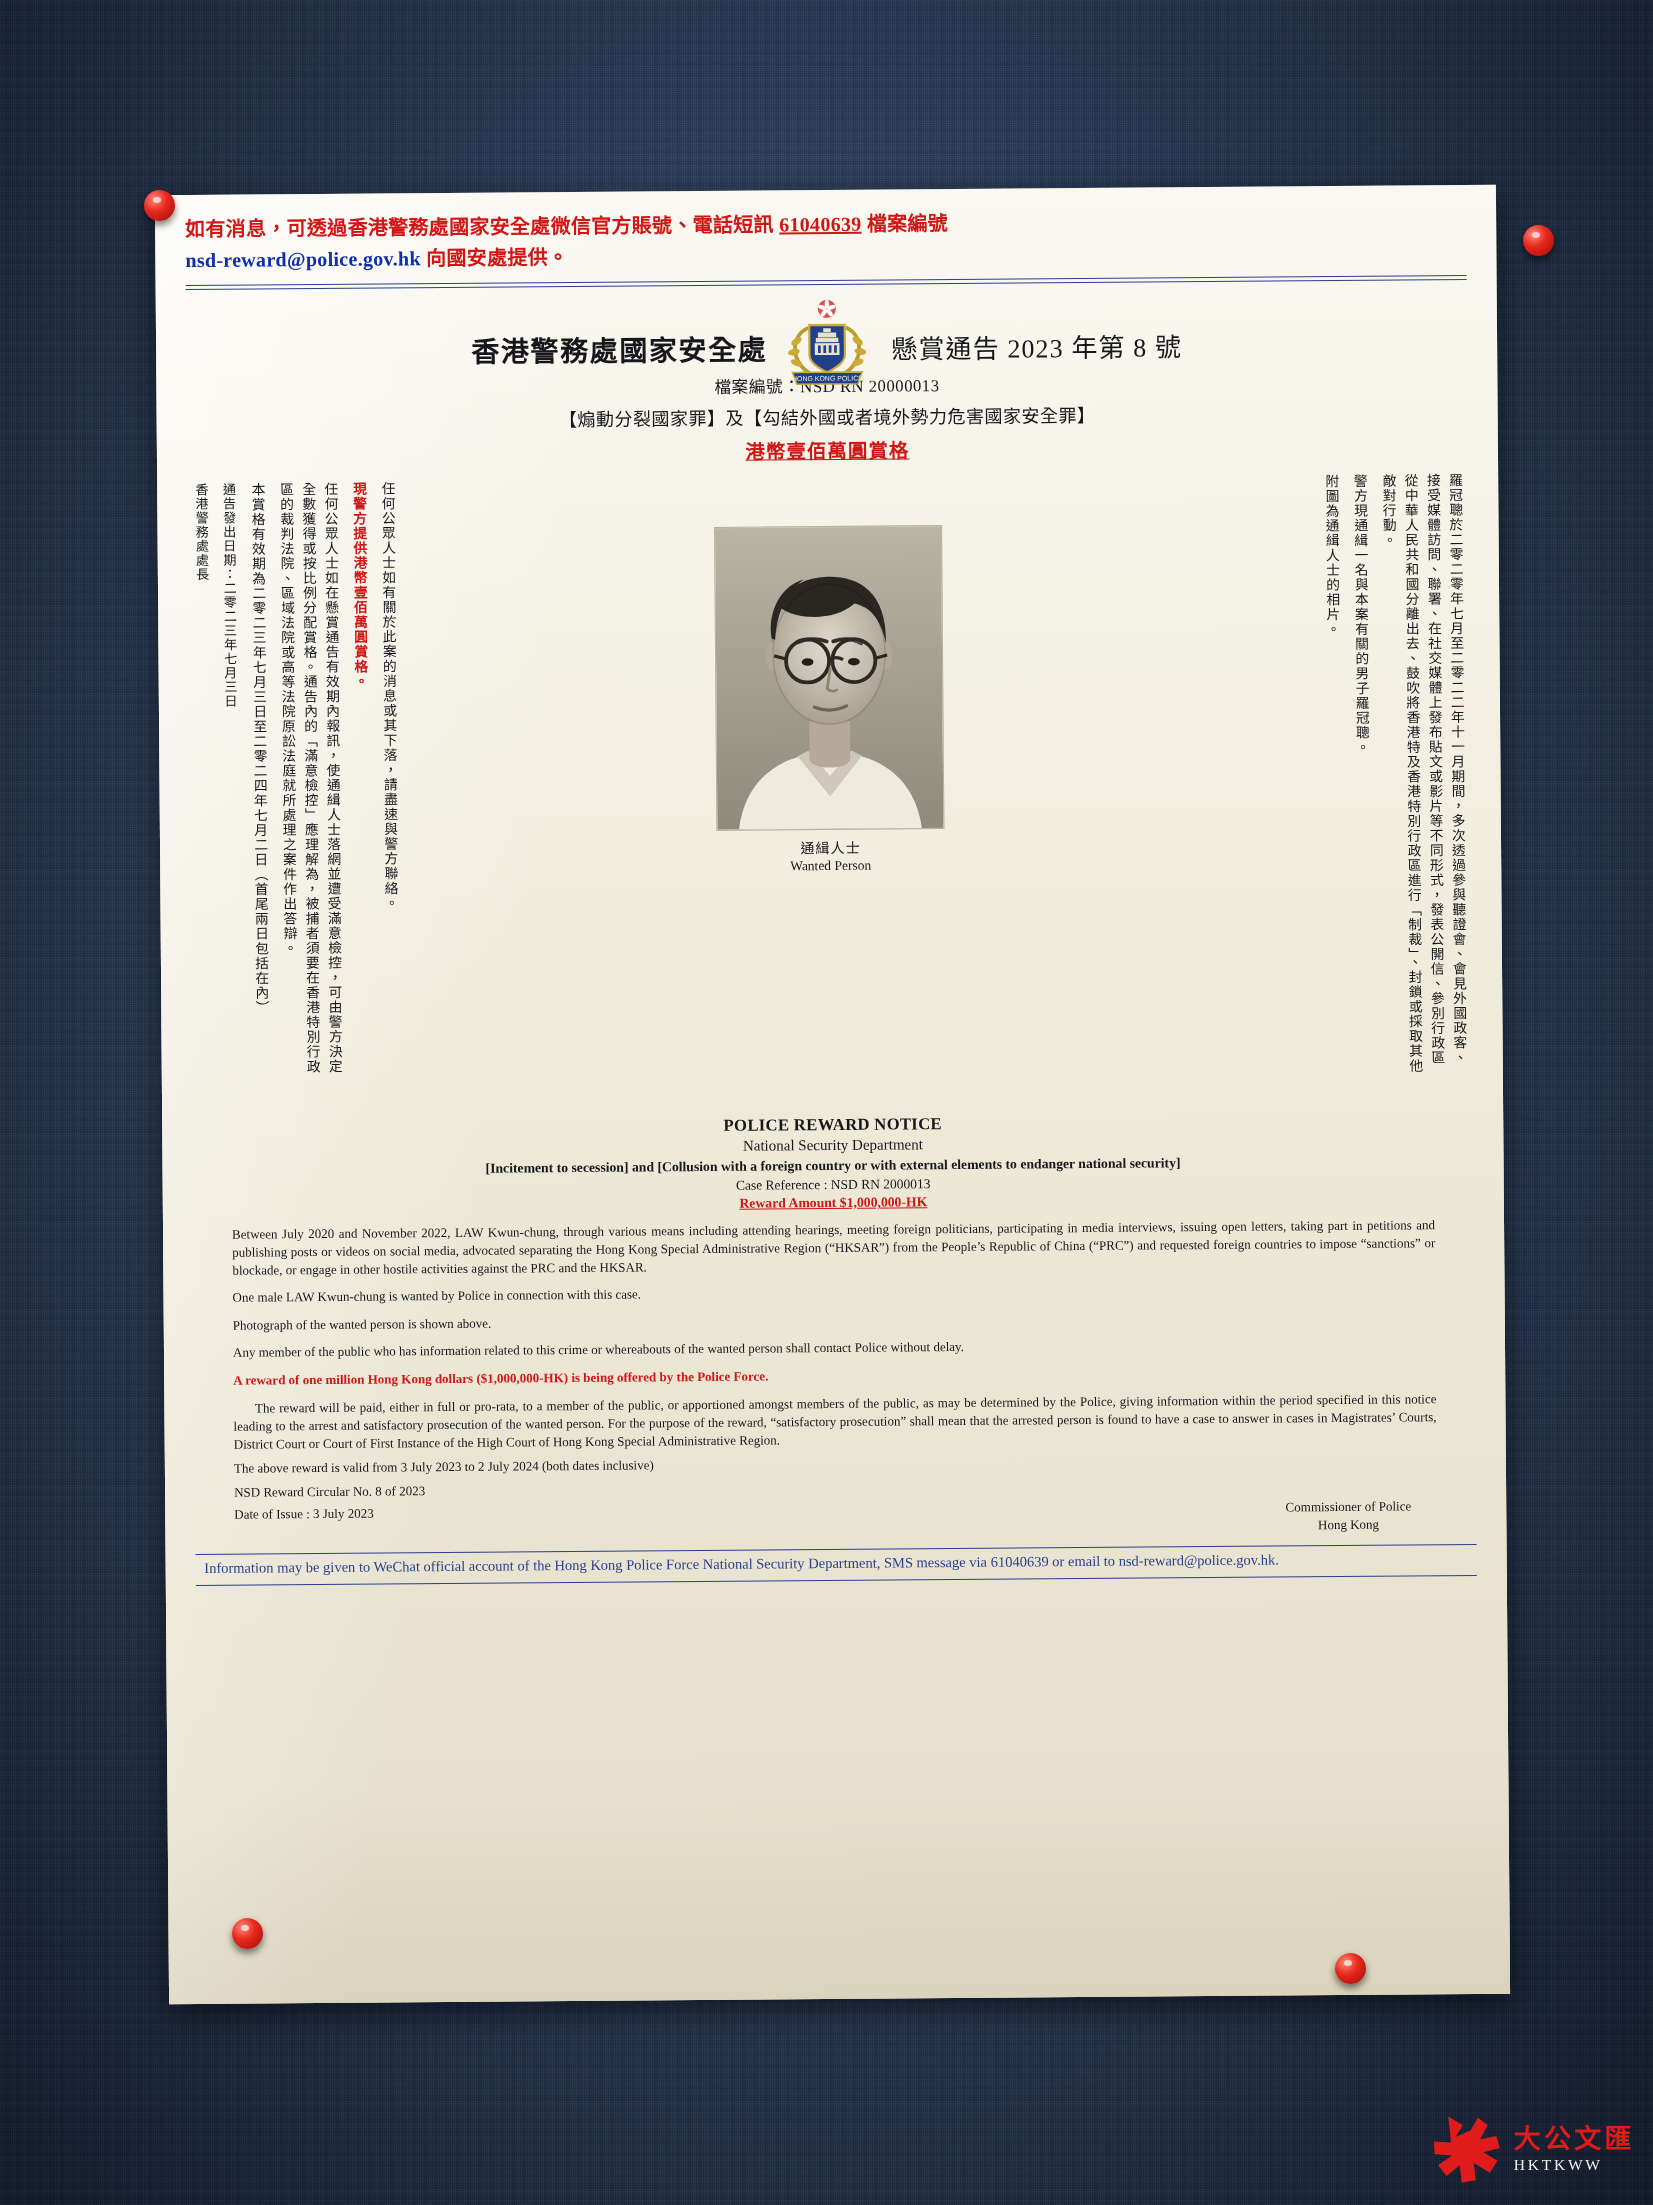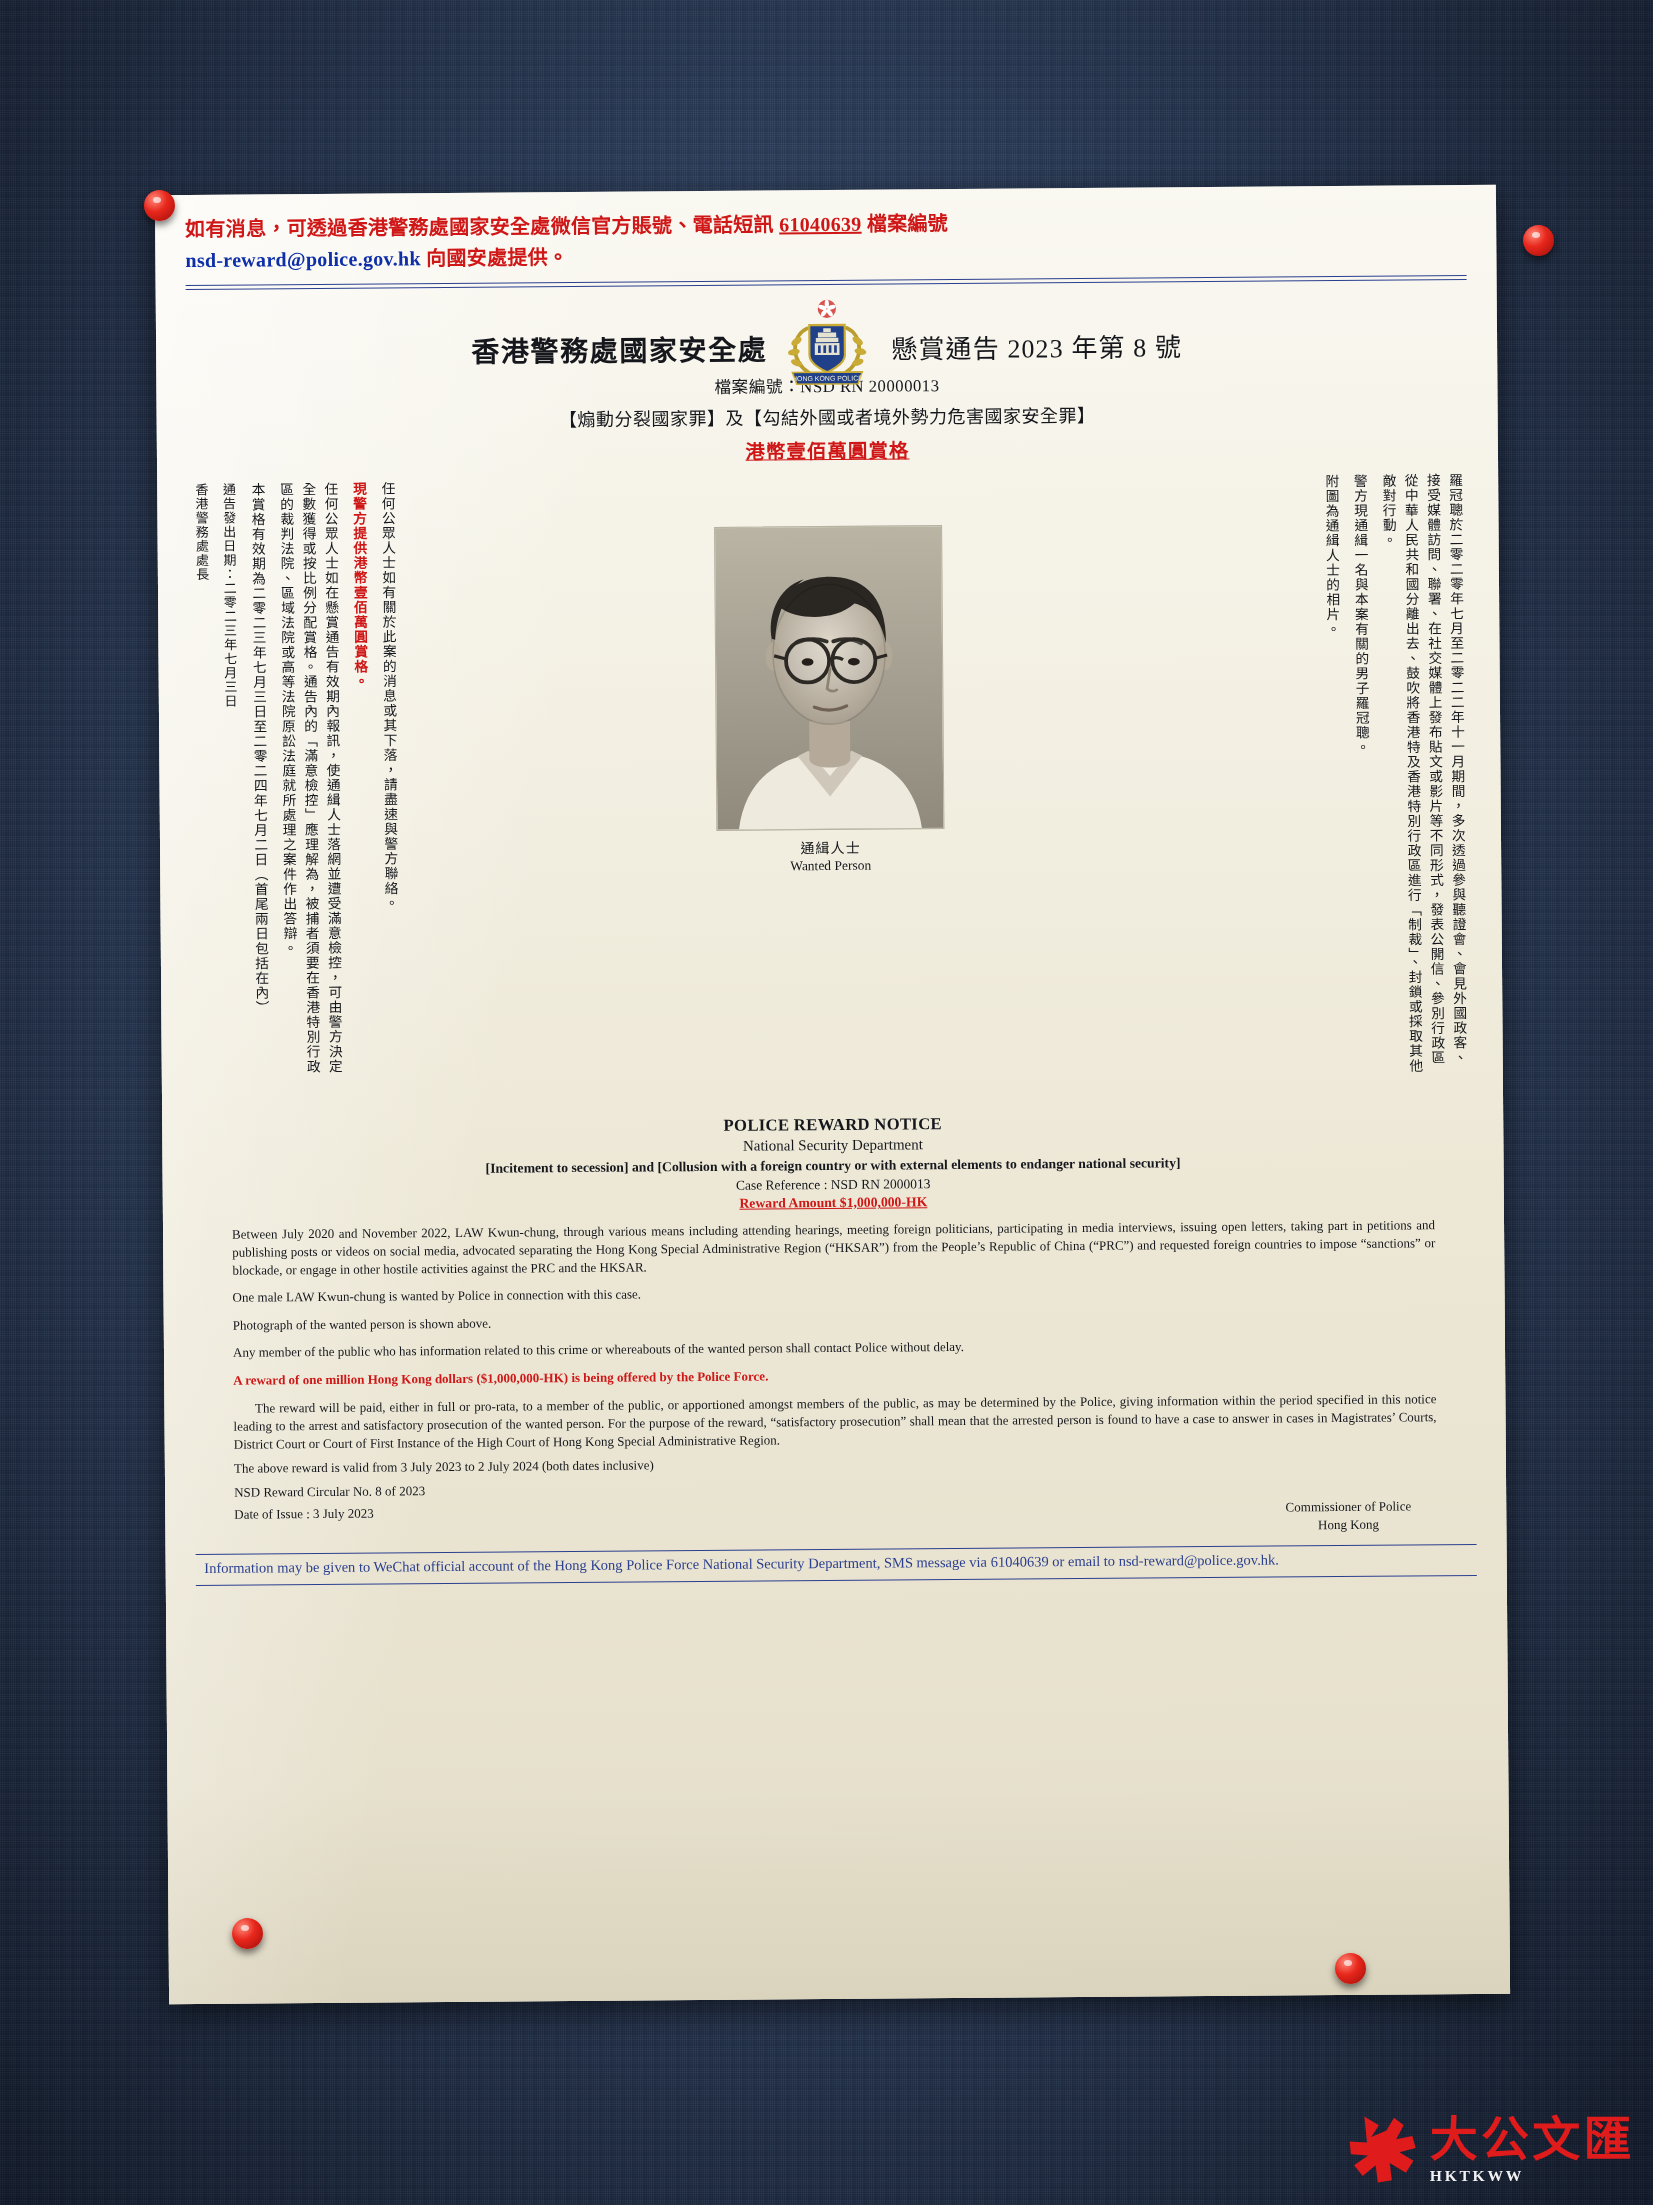--- a/index.html
+++ b/index.html
@@ -284,31 +284,31 @@
     position: absolute;
     right: 19.4px;
     bottom: 15px;
     display: flex;
     align-items: center;
     gap: 8.6px;
     z-index: 50;
   }
   .wm-text-cn {
     color: #e01b1b;
-    font-size: 48px;
+    font-size: 27px;
     letter-spacing: 3.2px;
     font-weight: bold;
     line-height: 1;
     font-family: "Liberation Serif", serif;
   }
   .wm-text-en {
     color: #f2f2f2;
     font-size: 15.6px;
     letter-spacing: 2.7px;
-    font-weight: bold;
+    font-weight: normal;
     line-height: 1;
     margin-top: 4.3px;
   }
   .wm-mark { width: 81px; height: 81px; }
 </style>
 </head>
 <body>
 
 <div id="board"></div>
 

